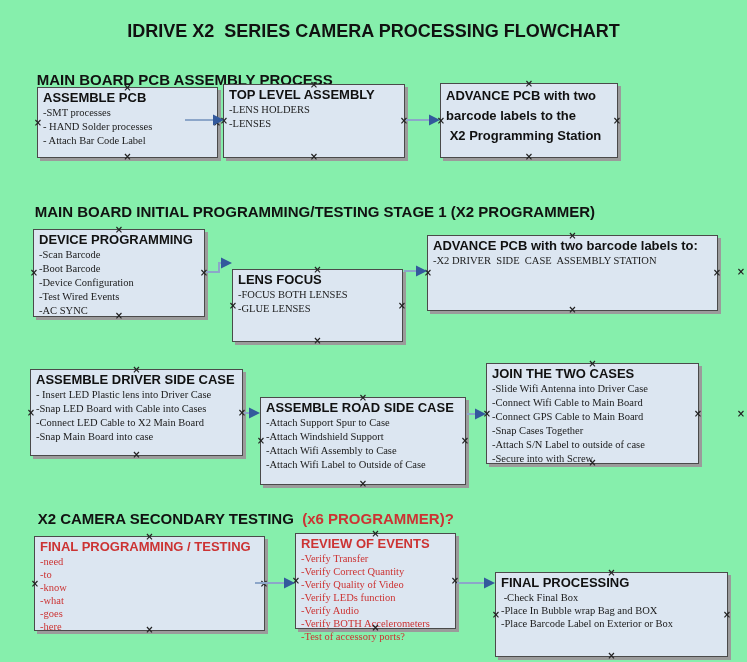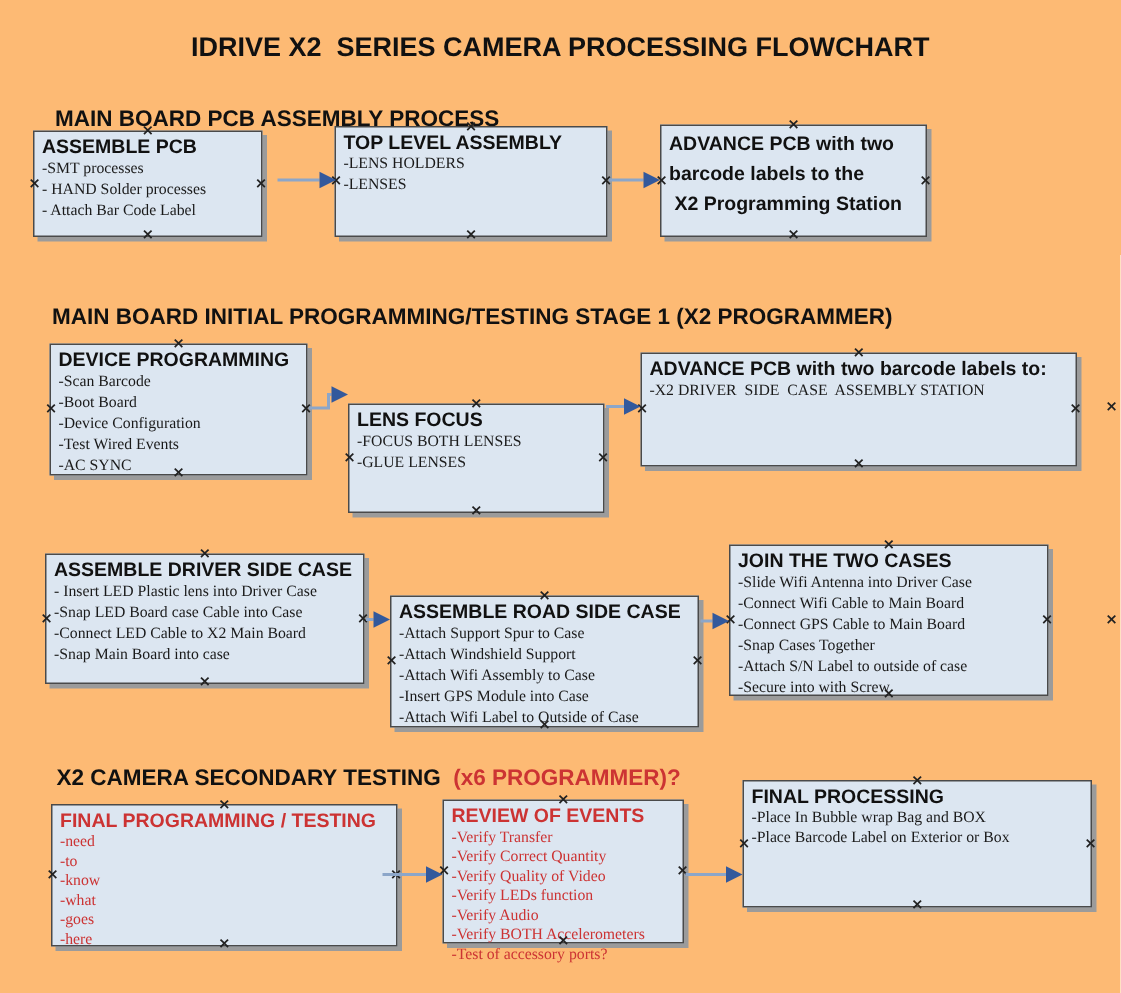--- a/index.html
+++ b/index.html
@@ -1,21 +1,21 @@
 <!DOCTYPE html>
 <html style="--box-fill: #dce6f1; --box-border: #4a4a4a; --shadow: #9b9b9b; --arrow-head: #33599c; --red-accent: #cc3333; --text: #1a1a1a;"><head>
 <meta charset="utf-8">
 <style>
   :root{
     --box-fill:#dce6f1; --box-border:#4a4a4a; --shadow:#9b9b9b;
     --arrow-line:#8fa9cc; --arrow-head:#33599c; --red-accent:#cc3333; --text:#1a1a1a;
   }
   html,body{margin:0;padding:0;background:#fff;}
   #canvas{
-    position:relative; width:747px; height:662px; background:#fdba74;
+    position:relative; width:747px; height:662px; background:#86efac;
     font-family:"Liberation Sans", sans-serif; color:var(--text); overflow:hidden;
   }
   .chart-title{
     position:absolute; top:21px; left:0; width:747px; text-align:center;
     font-size:18px; font-weight:bold; white-space:pre; color:#111;
   }
   .section-heading{
     position:absolute; font-size:15px; font-weight:bold; white-space:pre; color:#111;
   }
   .section-heading .red-part{ color:var(--red-accent); }
@@ -59,21 +59,21 @@
   <div class="section-heading" style="left:20px; top:54px;">
     <span>MAIN BOARD PCB ASSEMBLY PROCESS</span>
   </div>
   <div class="section-heading" style="left:18px; top:186px;">
     <span>MAIN BOARD INITIAL PROGRAMMING/TESTING STAGE 1 (X2 PROGRAMMER)</span>
   </div>
   <div class="section-heading" style="left:21px; top:493px;">
     <span>X2 CAMERA SECONDARY TESTING</span><span class="red-part">  (x6 PROGRAMMER)?</span>
   </div>
 
-  <div class="box" style="left:22px; top:87px; width:153px; height:71px;">
+  <div class="box" style="left:37px; top:87px; width:181px; height:71px;">
     <div class="box-title">ASSEMBLE PCB</div>
     <div class="box-item">-SMT processes</div>
     <div class="box-item">- HAND Solder processes</div>
     <div class="box-item">- Attach Bar Code Label</div>
   <span class="anchor" style="left: 50%; top: 0px;">×</span>
       <span class="anchor" style="left: 50%; top: 100%;">×</span>
       <span class="anchor" style="left: 0px; top: 50%;">×</span>
       <span class="anchor" style="left: 100%; top: 50%;">×</span>
     </div>
   <div class="box" style="left:223px; top:84px; width:182px; height:74px;">
@@ -91,21 +91,21 @@
  X2 Programming Station</div>
   <span class="anchor" style="left: 50%; top: 0px;">×</span>
       <span class="anchor" style="left: 50%; top: 100%;">×</span>
       <span class="anchor" style="left: 0px; top: 50%;">×</span>
       <span class="anchor" style="left: 100%; top: 50%;">×</span>
     </div>
 
   <div class="box" style="left:33px; top:229px; width:172px; height:88px;">
     <div class="box-title">DEVICE PROGRAMMING</div>
     <div class="box-item">-Scan Barcode</div>
-    <div class="box-item">-Boot Board</div>
+    <div class="box-item">-Boot Barcode</div>
     <div class="box-item">-Device Configuration</div>
     <div class="box-item">-Test Wired Events</div>
     <div class="box-item">-AC SYNC</div>
   <span class="anchor" style="left: 50%; top: 0px;">×</span>
       <span class="anchor" style="left: 50%; top: 100%;">×</span>
       <span class="anchor" style="left: 0px; top: 50%;">×</span>
       <span class="anchor" style="left: 100%; top: 50%;">×</span>
     </div>
   <div class="box" style="left:232px; top:235px; width:171px; height:73px;margin-top:34px;">
     <div class="box-title">LENS FOCUS</div>
@@ -121,34 +121,33 @@
     <div class="box-item">-X2 DRIVER  SIDE  CASE  ASSEMBLY STATION</div>
   <span class="anchor" style="left: 50%; top: 0px;">×</span>
       <span class="anchor" style="left: 50%; top: 100%;">×</span>
       <span class="anchor" style="left: 0px; top: 50%;">×</span>
       <span class="anchor" style="left: 100%; top: 50%;">×</span>
     </div>
 
   <div class="box" style="left:30px; top:369px; width:213px; height:87px;">
     <div class="box-title">ASSEMBLE DRIVER SIDE CASE</div>
     <div class="box-item">- Insert LED Plastic lens into Driver Case</div>
-    <div class="box-item">-Snap LED Board case Cable into Case</div>
+    <div class="box-item">-Snap LED Board with Cable into Cases</div>
     <div class="box-item">-Connect LED Cable to X2 Main Board</div>
     <div class="box-item">-Snap Main Board into case</div>
   <span class="anchor" style="left: 50%; top: 0px;">×</span>
       <span class="anchor" style="left: 50%; top: 100%;">×</span>
       <span class="anchor" style="left: 0px; top: 50%;">×</span>
       <span class="anchor" style="left: 100%; top: 50%;">×</span>
     </div>
   <div class="box" style="left:260px; top:369px; width:206px; height:88px;margin-top:28px;">
     <div class="box-title">ASSEMBLE ROAD SIDE CASE</div>
     <div class="box-item">-Attach Support Spur to Case</div>
     <div class="box-item">-Attach Windshield Support</div>
     <div class="box-item">-Attach Wifi Assembly to Case</div>
-    <div class="box-item">-Insert GPS Module into Case</div>
     <div class="box-item">-Attach Wifi Label to Outside of Case</div>
   <span class="anchor" style="left: 50%; top: 0px;">×</span>
       <span class="anchor" style="left: 50%; top: 100%;">×</span>
       <span class="anchor" style="left: 0px; top: 50%;">×</span>
       <span class="anchor" style="left: 100%; top: 50%;">×</span>
     </div>
   <div class="box" style="left:486px; top:363px; width:213px; height:101px;">
     <div class="box-title">JOIN THE TWO CASES</div>
     <div class="box-item">-Slide Wifi Antenna into Driver Case</div>
     <div class="box-item">-Connect Wifi Cable to Main Board</div>
@@ -182,22 +181,23 @@
     <div class="box-item">-Verify Quality of Video</div>
     <div class="box-item">-Verify LEDs function</div>
     <div class="box-item">-Verify Audio</div>
     <div class="box-item">-Verify BOTH Accelerometers</div>
     <div class="box-item">-Test of accessory ports?</div>
   <span class="anchor" style="left: 50%; top: 0px;">×</span>
       <span class="anchor" style="left: 50%; top: 100%;">×</span>
       <span class="anchor" style="left: 0px; top: 50%;">×</span>
       <span class="anchor" style="left: 100%; top: 50%;">×</span>
     </div>
-  <div class="box tight" style="left:495px; top:520px; width:233px; height:85px;">
+  <div class="box tight" style="left:495px; top:572px; width:233px; height:85px;">
     <div class="box-title">FINAL PROCESSING</div>
+    <div class="box-item"> -Check Final Box</div>
     <div class="box-item">-Place In Bubble wrap Bag and BOX</div>
     <div class="box-item">-Place Barcode Label on Exterior or Box</div>
   <span class="anchor" style="left: 50%; top: 0px;">×</span>
       <span class="anchor" style="left: 50%; top: 100%;">×</span>
       <span class="anchor" style="left: 0px; top: 50%;">×</span>
       <span class="anchor" style="left: 100%; top: 50%;">×</span>
     </div>
 
   <span class="anchor-abs" style="left:741px; top:272px;">×</span>
   <span class="anchor-abs" style="left:741px; top:414px;">×</span>

